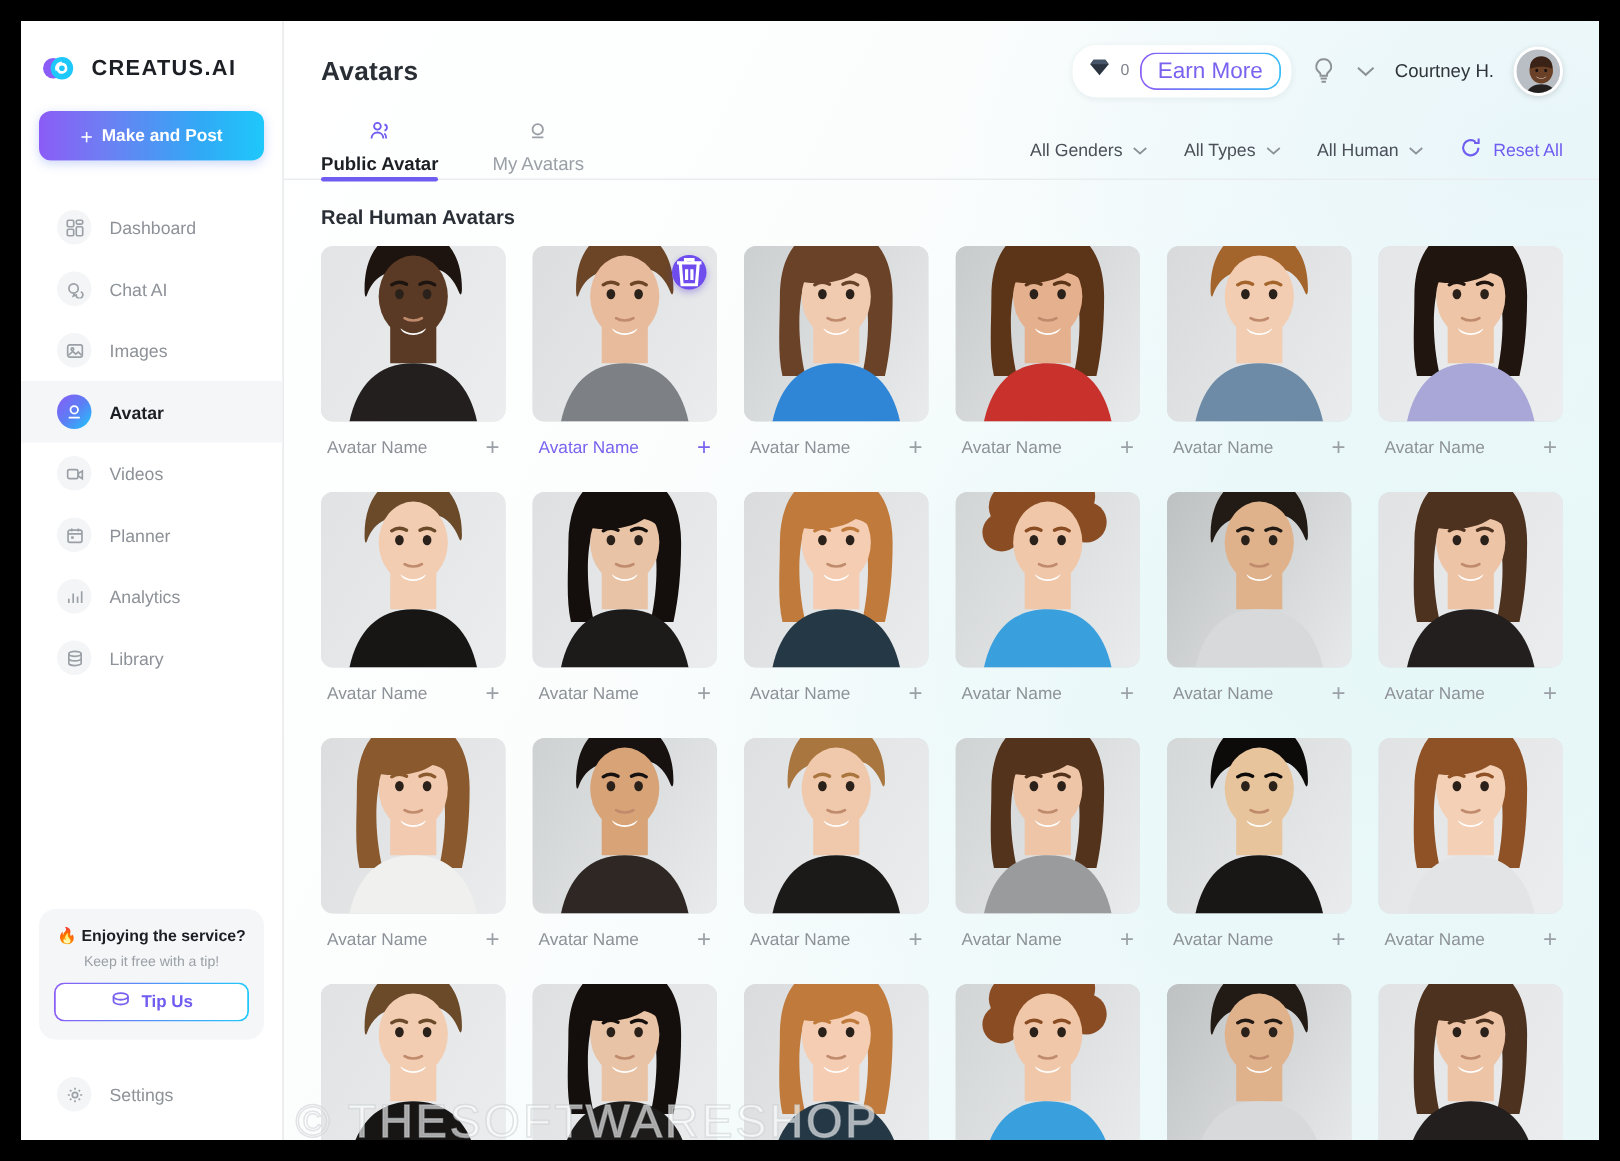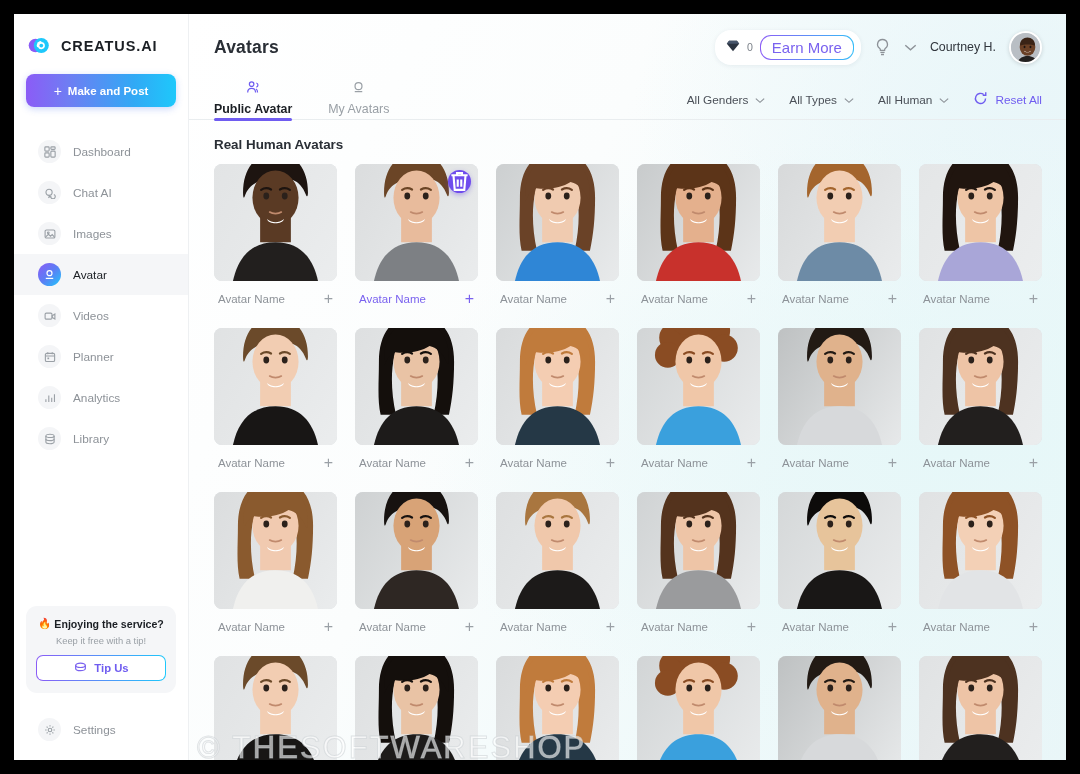--- a/index.html
+++ b/index.html
@@ -58,21 +58,21 @@
     cursor: pointer; position: relative;
   }
   .nav-item .ico-wrap {
     width: 23px; height: 23px; border-radius: 50%;
     background: #f4f5f7;
     display: flex; align-items: center; justify-content: center;
     flex: 0 0 23px;
   }
   .nav-item .lbl { font-size: 11.8px; color: #8d9298; }
   .nav-item.active { background: #f5f6f8; }
-  .nav-item.active .lbl { color: #1b1f24; font-weight: 400; }
+  .nav-item.active .lbl { color: #1b1f24; font-weight: 700; }
   .nav-item.active .ico-wrap {
     background: linear-gradient(135deg, #8b5cf6 0%, #5b7ef5 50%, #1ec8fb 100%);
   }
 
   .spacer { flex: 1 1 auto; }
 
   .tip-card {
     margin: 0 12px 16px 12px;
     background: #f5f6f8; border-radius: 11px;
     padding: 11px 10px 12px 10px;

